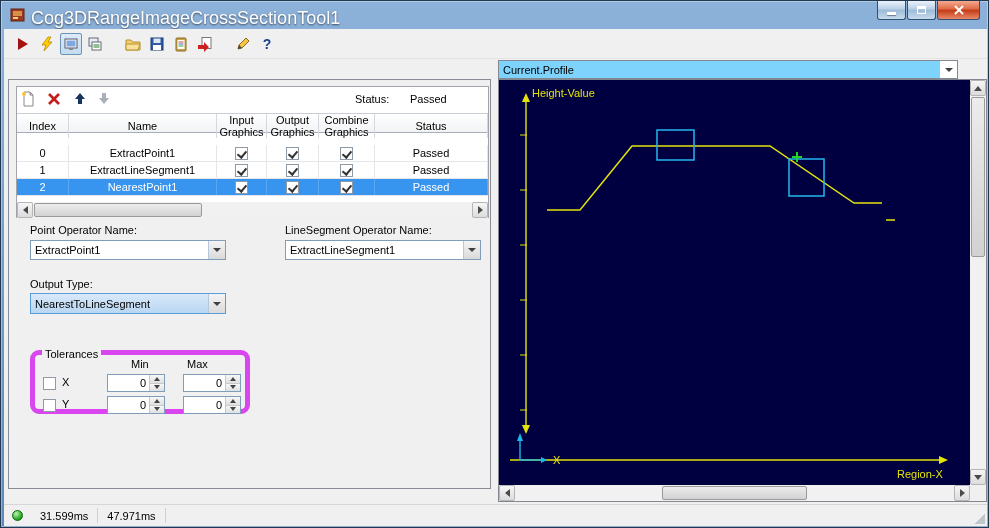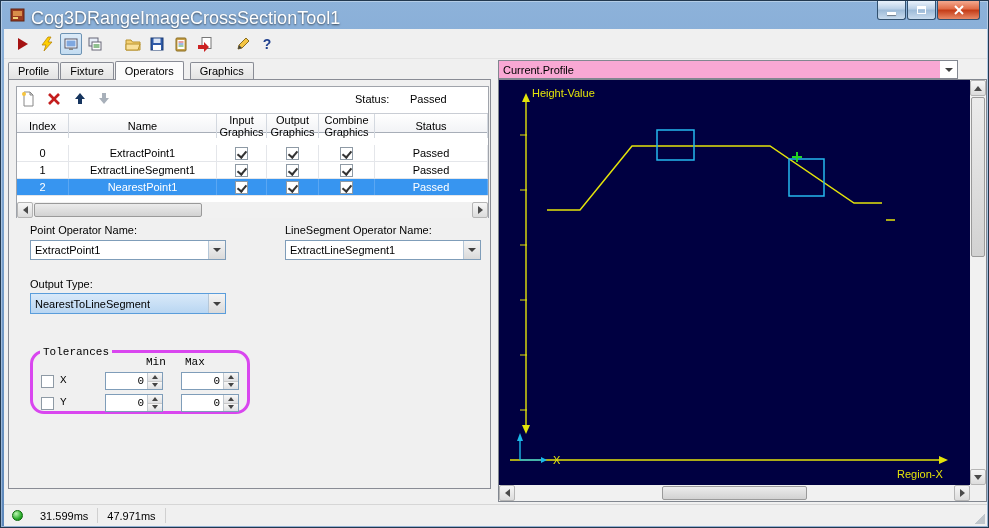--- a/index.html
+++ b/index.html
@@ -90,37 +90,37 @@
   .combo { position:absolute; height:20px; border:1px solid #7f9db9; background:#fff;
     display:flex; align-items:center; }
   .combo-text { flex:1; padding-left:4px; overflow:hidden; white-space:nowrap; }
   .combo-btn { width:17px; align-self:stretch; display:flex; align-items:center; justify-content:center;
     background:linear-gradient(#f4f4f4,#dadada); border-left:1px solid #b5c7d8; }
   .combo.focus { background:linear-gradient(#d9e9f9,#b9d6f2); border-color:#5a9ddb; }
   .combo.flat .combo-btn { background:#fff; border-left:none; }
   .ctri { width:0; height:0; border-left:4px solid transparent; border-right:4px solid transparent;
     border-top:4px solid #404040; }
 
-  .groupbox { position:absolute; border:3px solid #d946ef; border-radius:14px;font-family:Liberation Mono, monospace; }
+  .groupbox { position:absolute; border:5px solid #d946ef; border-radius:9px; }
   .group-title { position:absolute; top:-7px; left:7px; background:#f0f0f0; padding:0 3px; }
   .g-lbl { position:absolute; white-space:nowrap; }
 
   .spin { position:absolute; width:58px; height:18px; border:1px solid #7f9db9; background:#fff; display:flex; }
   .spin-val { flex:1; text-align:right; padding:2px 3px 0 0; }
   .spin-btns { width:15px; border-left:1px solid #c3c9cf; display:flex; flex-direction:column; }
   .spin-up,.spin-down { flex:1; display:flex; align-items:center; justify-content:center;
     background:linear-gradient(#f7f7f7,#dfe0e2); }
   .spin-up { border-bottom:1px solid #c9c9c9; }
   .stri { width:0; height:0; }
   .stri.u { border-left:3px solid transparent; border-right:3px solid transparent; border-bottom:4px solid #444; }
   .stri.d { border-left:3px solid transparent; border-right:3px solid transparent; border-top:4px solid #444; }
 
   
   .profile-combo { position:absolute; left:494px; top:31px; width:460px; height:19px;
-    border:1px solid #828790; background:#f9a8d4; display:flex; align-items:center; }
+    border:1px solid #828790; background:#7dd3fc; display:flex; align-items:center; }
   .graphics-box { position:absolute; left:494px; top:50px; width:489px; height:423px;
     border:1px solid #828790; background:#000041; }
   #chart-svg { position:absolute; left:0; top:0; }
   .axis { stroke:#e3e30a; stroke-width:1.4; }
   .axis-fill { fill:#e3e30a; }
   .tick { stroke:#e3e30a; stroke-width:1; }
   .origin { stroke:#1ab8e8; stroke-width:1.4; }
   .origin-fill { fill:#1ab8e8; }
   .chart-label { fill:#e3e30a; font-size:11px; font-family:"Liberation Sans",sans-serif; }
   .g-corner { position:absolute; right:0; bottom:0; width:16px; height:16px; background:#f0f0f0; }
@@ -225,34 +225,20 @@
         <svg width="16" height="16">
             <path d="M11 2 l3 3 -7 7 -4 1 1 -4 z" fill="#f5c542" stroke="#8a6d1f"></path>
             <path d="M3 13 l1 -4 3 3 z" fill="#444"></path>
           </svg>
       </span>
       <span class="tbtn">
         <span class="help-glyph">?</span>
       </span>
     </div>
 
-    <div class="tabstrip">
-      <span class="tab">
-          <span>Profile</span>
-        </span>
-      <span class="tab">
-          <span>Fixture</span>
-        </span>
-      <span class="tab active">
-          <span>Operators</span>
-        </span>
-      <span class="tab gap">
-          <span>Graphics</span>
-        </span>
-    </div>
 
     <div class="tabpage">
 
       <div class="gridblock">
 
         <span class="mini-icon" style="left:2px;">
           <svg width="16" height="16">
               <path d="M4 1 h6 l3 3 v11 H4 z" fill="#fff" stroke="#888"></path>
               <path d="M10 1 l3 3 h-3 z" fill="#dcdcdc" stroke="#888"></path>
               <circle cx="4" cy="3" r="2" fill="#f7c53c"></circle>
@@ -359,21 +345,21 @@
       <span class="lbl" style="left:21px;top:198px;">Output Type:</span>
       <div class="combo focus" style="left:21px;top:213px;width:196px;height:21px;">
         <span class="combo-text">NearestToLineSegment</span>
         <span class="combo-btn">
             <i class="ctri"></i>
           </span>
       </div>
 
       <div class="groupbox" style="left:21px;top:270px;width:220px;height:64px;">
         <span class="group-title">Tolerances</span>
-        <span class="g-lbl" style="left:93px;top:3px;padding-left:20px;">Min</span>
+        <span class="g-lbl" style="left:76px;top:3px;padding-left:20px;">Min</span>
         <span class="g-lbl" style="left:152px;top:3px;">Max</span>
 
         <span class="cb" style="position:absolute;left:8px;top:22px;"></span>
         <span class="g-lbl" style="left:27px;top:21px;">X</span>
         <div class="spin" style="left:72px;top:19px;">
           <span class="spin-val">0</span>
           <span class="spin-btns">
             <span class="spin-up">
                 <i class="stri u"></i>
               </span>

